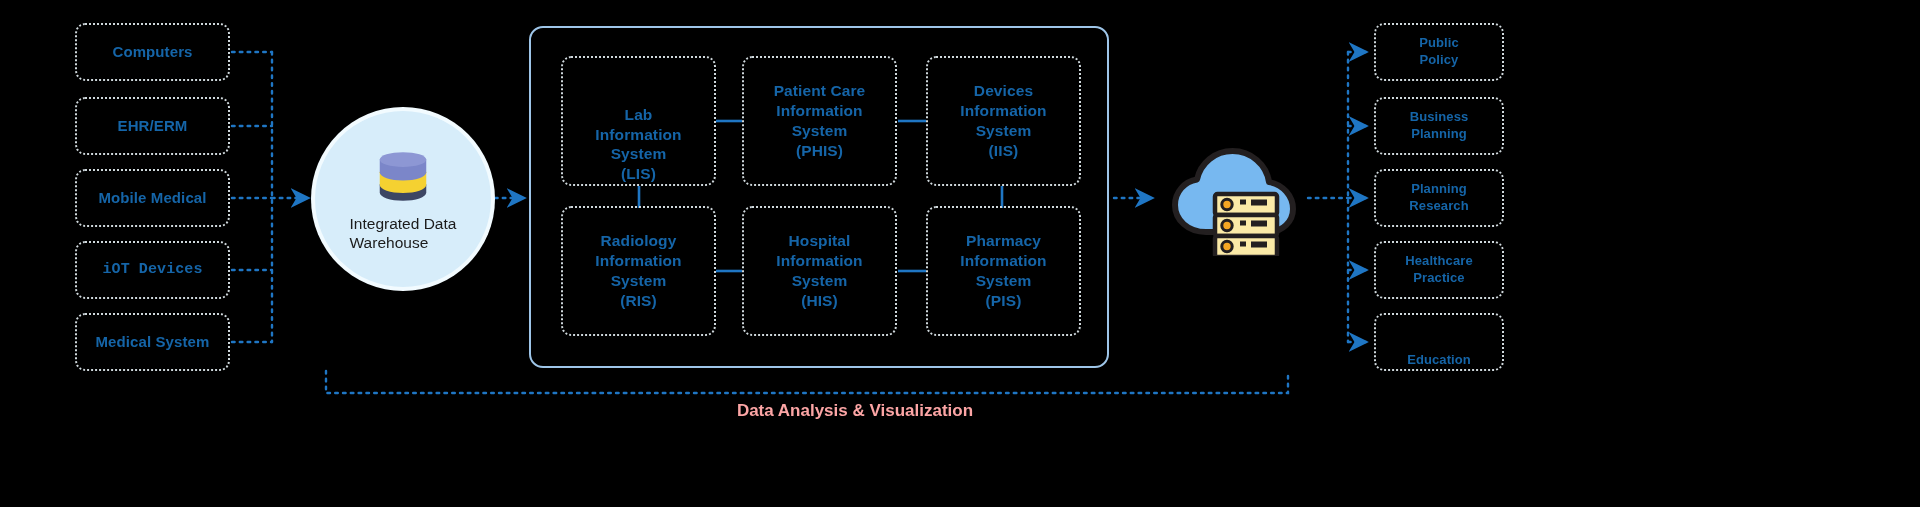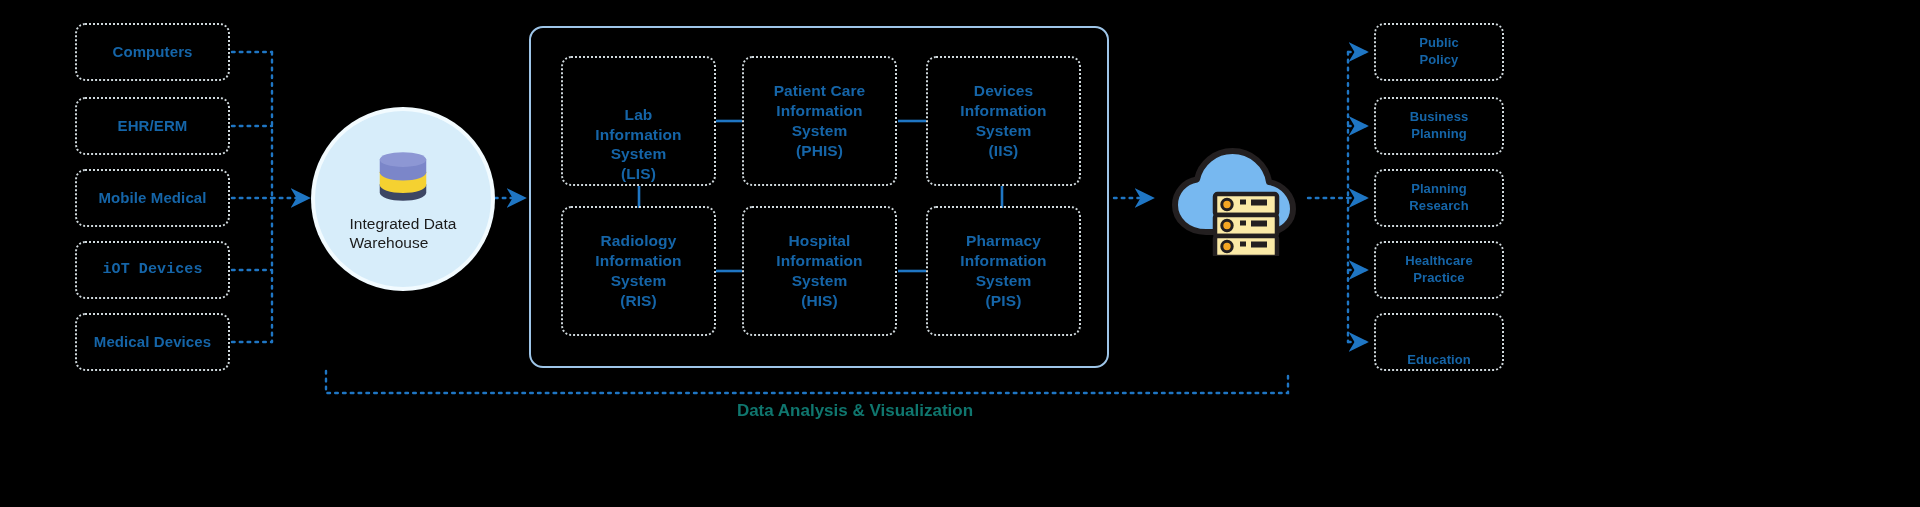--- a/index.html
+++ b/index.html
@@ -60,21 +60,21 @@
     color:#1b1b1b;font-size:15.5px;font-weight:normal;
     line-height:1.25;font-family:"Liberation Sans",sans-serif;
   }
 
   
   #cloud-server{position:absolute;left:1170px;top:122px;width:130px;height:118px;}
 
   
   #bracket-caption{
     position:absolute;left:0;top:385px;width:1920px;
-    text-align:center;color:#0f766e;font-size:17px;font-weight:bold;
+    text-align:center;color:#fca5a5;font-size:17px;font-weight:bold;
   }
   #bracket-caption .inner{display:inline-block;transform:translateX(-105px);}
 </style>
 </head>
 <body>
 
 <div id="stage">
 
   <svg id="wires" viewBox="0 0 1920 507" width="1920" height="507" xmlns="http://www.w3.org/2000/svg">
     <defs>
@@ -130,21 +130,21 @@
     <div class="node src-node" style="top:81px;">
       <span class="lbl">EHR/ERM</span>
     </div>
     <div class="node src-node" style="top:153px;">
       <span class="lbl">Mobile Medical</span>
     </div>
     <div class="node src-node" style="top:225px;font-family:Liberation Mono, monospace;">
       <span class="lbl">iOT Devices</span>
     </div>
     <div class="node src-node" style="top:297px;">
-      <span class="lbl">Medical Devices</span>
+      <span class="lbl">Medical System</span>
     </div>
   </div>
 
   <div id="warehouse">
     <svg class="db-icon" viewBox="0 0 64 64" xmlns="http://www.w3.org/2000/svg">
 
       <path d="M8,40 L8,48 C8,53 19,56.5 32,56.5 C45,56.5 56,53 56,48 L56,40 Z" fill="#3d4663"></path>
       <ellipse cx="32" cy="40" rx="24" ry="7.6" fill="#3d4663"></ellipse>
 
       <path d="M8,27 L8,40 C8,45 19,48.5 32,48.5 C45,48.5 56,45 56,40 L56,27 Z" fill="#f5d131"></path>

